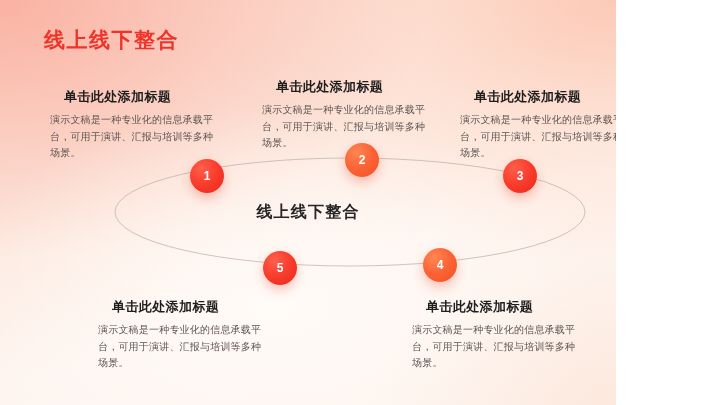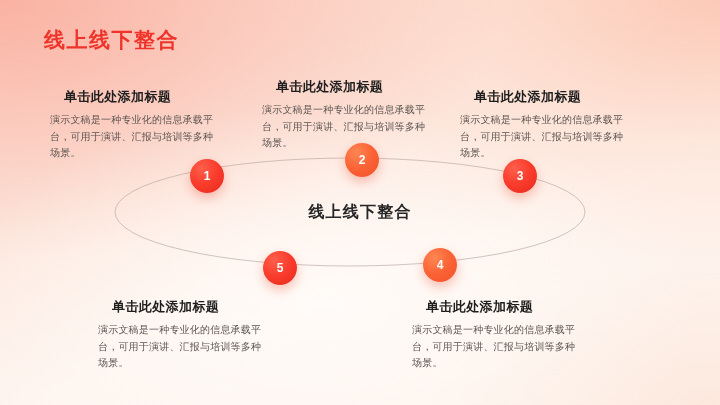--- a/index.html
+++ b/index.html
@@ -5,21 +5,21 @@
   html, body {
     margin: 0;
     padding: 0;
     background: #ffffff;
   }
   body {
     font-family: "Liberation Sans", "DejaVu Sans", sans-serif;
   }
   #slide {
     position: relative;
-    width: 720px;
+    width: 616px;
     height: 405px;
     overflow: hidden;
     background:
       radial-gradient(ellipse 120% 110% at 0% 0%, rgba(250,176,160,0.95) 0%, rgba(250,190,175,0.55) 32%, rgba(253,226,214,0.15) 58%, rgba(255,245,240,0) 75%),
       radial-gradient(ellipse 110% 100% at 100% 0%, rgba(252,196,176,0.85) 0%, rgba(253,215,197,0.45) 35%, rgba(255,240,232,0.08) 65%, rgba(255,248,244,0) 80%),
       radial-gradient(ellipse 100% 90% at 100% 100%, rgba(252,221,205,0.55) 0%, rgba(254,237,228,0.25) 40%, rgba(255,250,246,0) 72%),
       linear-gradient(160deg, #fbd9ce 0%, #fdeae1 38%, #fef5f0 62%, #fdf6f1 100%);
   }
   .bg-soft {
     position: absolute;

